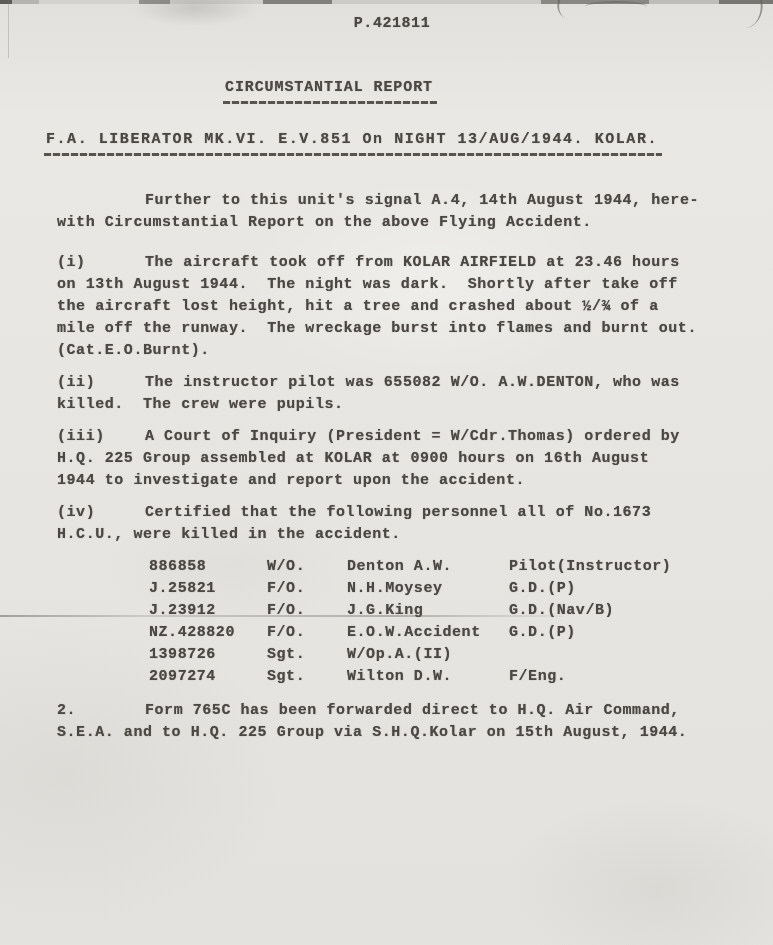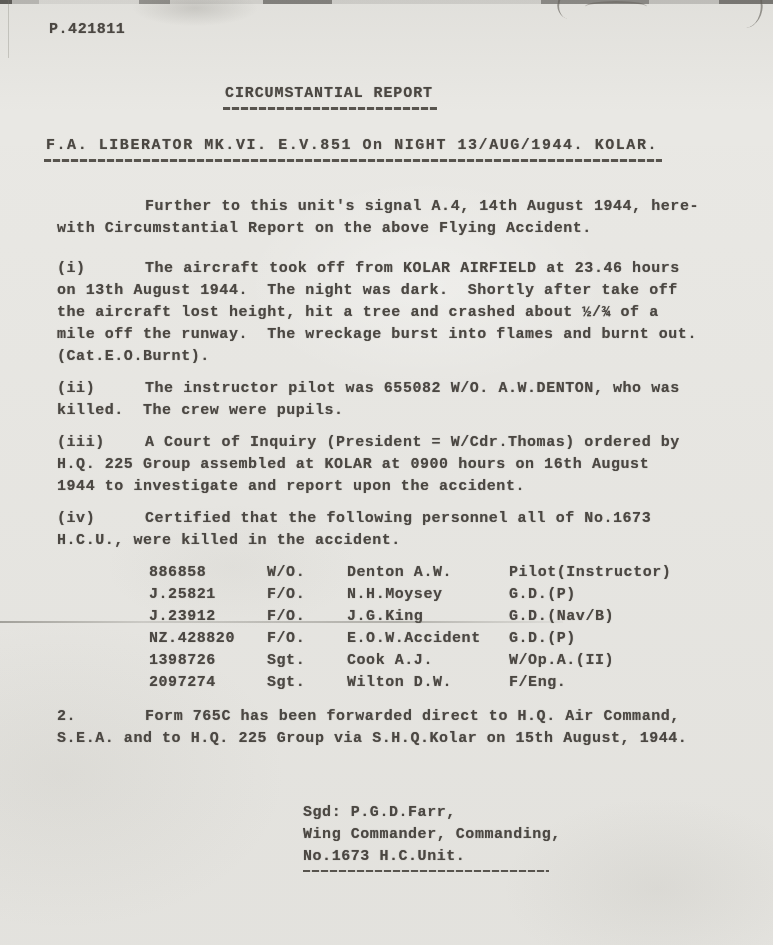--- a/index.html
+++ b/index.html
@@ -31,21 +31,21 @@
       rgba(50,48,44,0.10) 22% 34%, rgba(50,48,44,0.55) 34% 43%,
       rgba(50,48,44,0.12) 43% 70%, rgba(50,48,44,0.5) 70% 84%,
       rgba(50,48,44,0.2) 84% 93%, rgba(50,48,44,0.6) 93% 100%);
   }
   .sq{position:absolute;}
   .sq1{left:556px;top:0;width:16px;height:18px;border-left:2px solid rgba(95,92,85,0.6);border-bottom-left-radius:80%;transform:rotate(16deg);}
   .sq2{left:585px;top:1px;width:62px;height:9px;border-top:2px solid rgba(95,92,85,0.45);border-radius:50%;}
   .sq3{left:742px;top:0;width:20px;height:27px;border-right:2px solid rgba(95,92,85,0.6);border-bottom-right-radius:90%;transform:rotate(-8deg);}
   .left-line{position:absolute;left:8px;top:0;height:58px;width:0;border-left:1px solid rgba(120,118,110,0.30);}
   .content{position:absolute;left:57px;right:30px;top:0;}
-  .ref{padding-top:19px;transform:translateX(-8px);}
+  .ref{padding-top:13px;text-align:center;transform:translateX(-8px);}
   .title-row{margin-top:42px;margin-left:166px;}
   .heavy-underline{
     display:inline-block;padding:0 4px 5px 2px;
     background:repeating-linear-gradient(90deg, rgba(72,68,62,0.9) 0 7px, rgba(72,68,62,0.12) 7px 9px) no-repeat bottom;
     background-size:100% 3px;
   }
   .title{letter-spacing:0.9px;}
   .subject-row{margin-top:25px;margin-left:-13px;}
   .subject{letter-spacing:1.55px;}
   .para{margin:0;white-space:pre-wrap;}
@@ -137,34 +137,28 @@
       </div>
       <div class="trow">
         <span>NZ.428820</span>
         <span>F/O.</span>
         <span>E.O.W.Accident</span>
         <span>G.D.(P)</span>
       </div>
       <div class="trow">
         <span>1398726</span>
         <span>Sgt.</span>
-        <span>Cook A.J.</span>
         <span>W/Op.A.(II)</span>
       </div>
       <div class="trow">
         <span>2097274</span>
         <span>Sgt.</span>
         <span>Wilton D.W.</span>
         <span>F/Eng.</span>
       </div>
     </div>
 
     <div class="item para2"><span class="item-label">2.</span><span class="item-text">Form 765C has been forwarded direct to H.Q. Air Command,
 S.E.A. and to H.Q. 225 Group via S.H.Q.Kolar on 15th August, 1944.</span></div>
 
-    <div class="signature">
-      <div>Sgd:  P.G.D.Farr,</div>
-      <div>Wing Commander, Commanding,</div>
-      <div><span class="sig-underline">No.1673  H.C.Unit.</span></div>
-    </div>
 
   </div>
 </div>
 
 </body></html>

